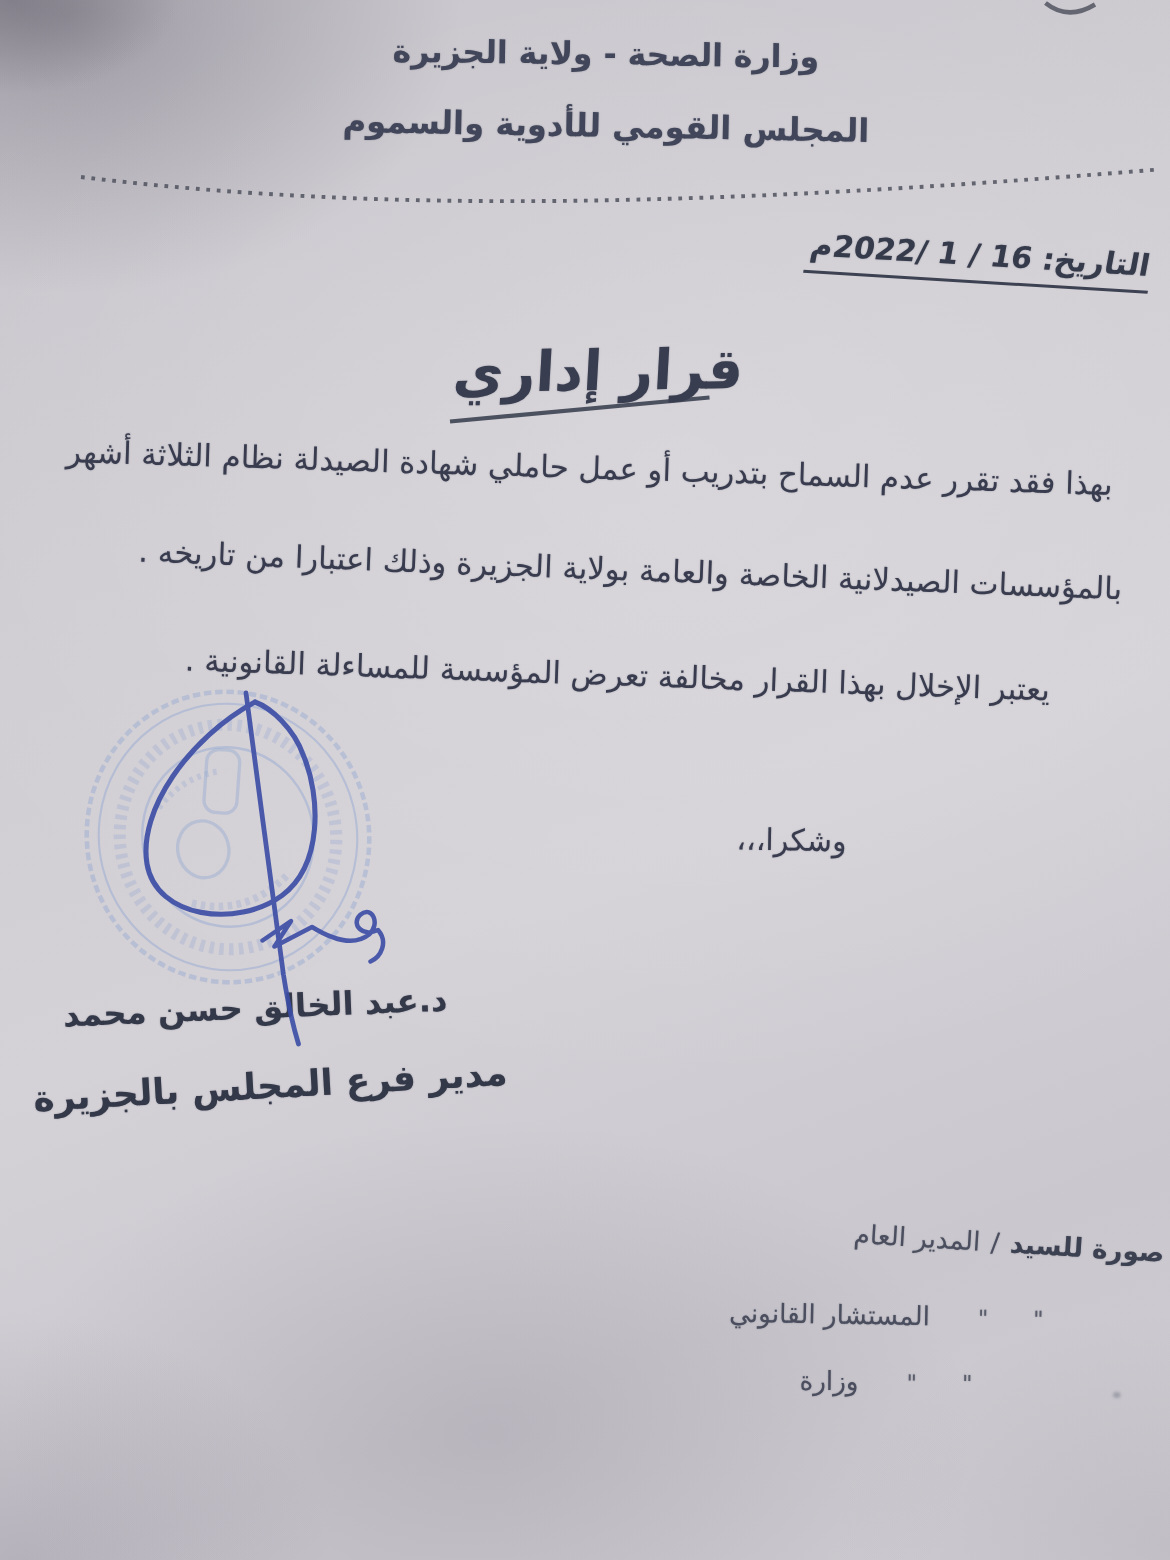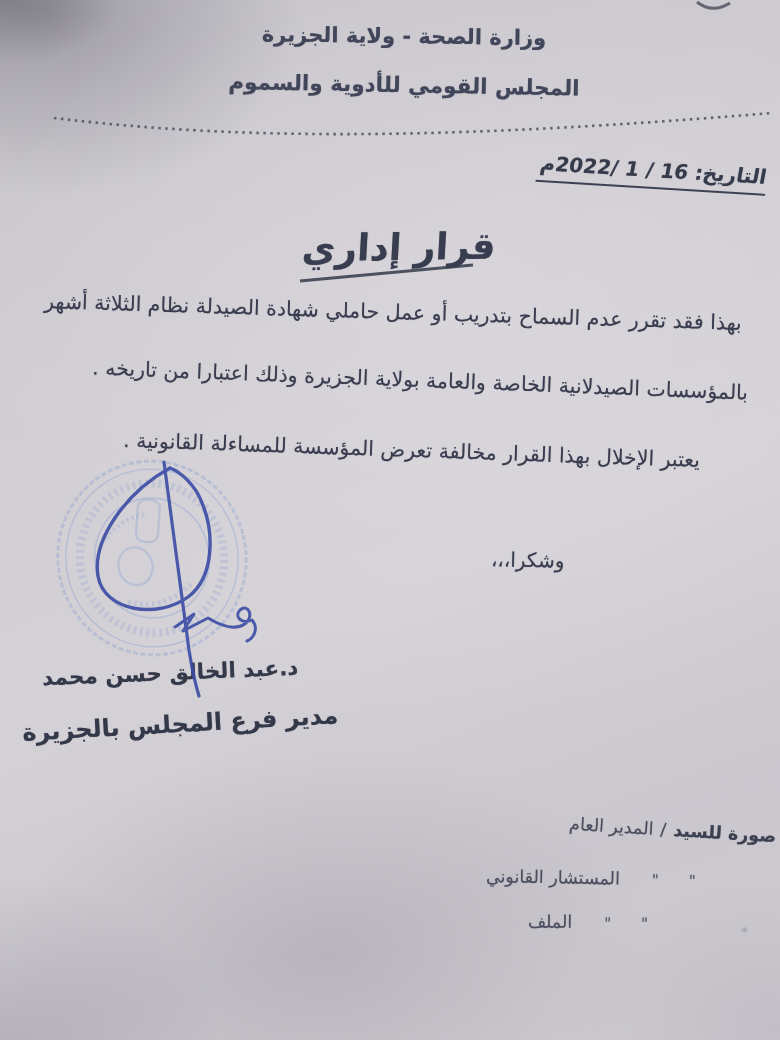--- a/index.html
+++ b/index.html
@@ -108,21 +108,21 @@
     <div class="txt signer-name">د.عبد الخالق حسن محمد</div>
     <div class="txt signer-role">مدير فرع المجلس بالجزيرة</div>
 
     <div class="txt cc cc1">
       <span class="lbl">صورة للسيد</span><span class="sep">/</span><span>المدير العام</span>
     </div>
     <div class="txt cc cc2">
       <span class="ditto">"</span><span class="ditto">"</span><span class="cc-name">المستشار القانوني</span>
     </div>
     <div class="txt cc cc3">
-      <span class="ditto">"</span><span class="ditto">"</span><span class="cc-name">الملف</span>
+      <span class="ditto">"</span><span class="ditto">"</span><span class="cc-name">وزارة</span>
     </div>
 
     <div class="speck" style="left:742px;top:928px;"></div>
   </div>
 
   <svg class="layer ink-layer" width="780" height="1040" viewBox="0 0 780 1040">
     <g opacity="0.9">
       <path class="ink" stroke-width="3.4" d="M 170,468 C 126,492 92,540 98,576 C 104,612 158,619 188,597 C 215,577 214,531 202,503 C 196,486 181,472 170,468"></path>
       <path class="ink" stroke-width="3.2" d="M 164,462 C 172,522 181,592 189,650 C 192,669 195,683 199,696"></path>
       <path class="ink" stroke-width="3" d="M 175,627 L 194,614 L 183,631 L 208,618 C 221,626 236,631 246,623 C 254,616 248,603 240,610 C 234,616 241,625 252,620 C 259,628 254,638 247,641"></path>

